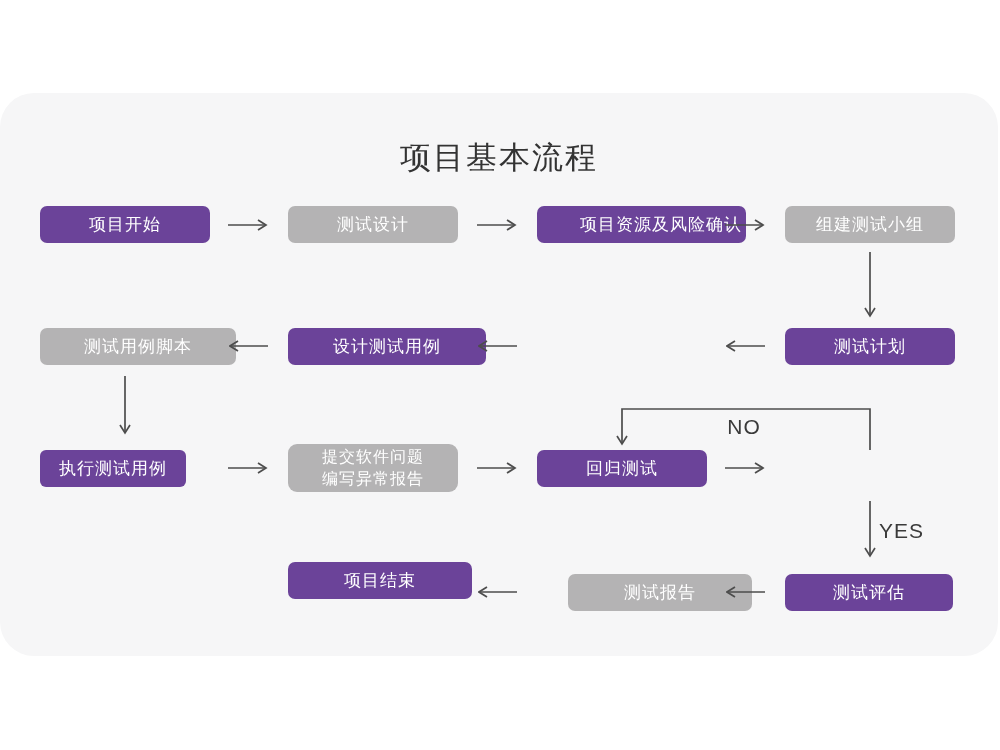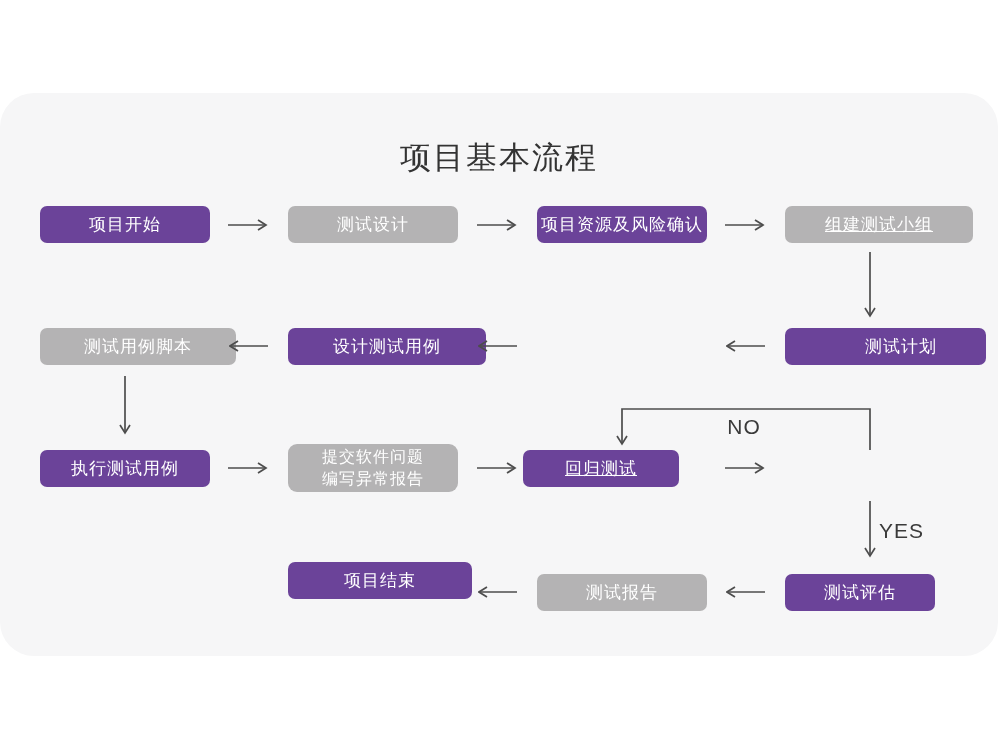--- a/index.html
+++ b/index.html
@@ -44,35 +44,35 @@
 <body>
 
 <div class="stage">
 
   <div class="panel"></div>
 
   <div class="title">项目基本流程</div>
 
   <div class="node purple" style="left:40px;top:206px;width:170px;height:37px;">项目开始</div>
   <div class="node gray" style="left:288px;top:206px;width:170px;height:37px;">测试设计</div>
-  <div class="node purple" style="left:537px;top:206px;width:170px;height:37px;">项目资源及风险确认</div>
-  <div class="node gray" style="left:785px;top:206px;width:188px;height:37px;text-decoration:underline;">组建测试小组</div>
+  <div class="node purple" style="left:537px;top:206px;width:170px;height:37px;padding-left:39px;">项目资源及风险确认</div>
+  <div class="node gray" style="left:785px;top:206px;width:170px;height:37px;">组建测试小组</div>
 
   <div class="node gray" style="left:40px;top:328px;width:196px;height:37px;">测试用例脚本</div>
   <div class="node purple" style="left:288px;top:328px;width:198px;height:37px;">设计测试用例</div>
-  <div class="node purple" style="left:785px;top:328px;width:170px;height:37px;padding-left:31px;">测试计划</div>
+  <div class="node purple" style="left:785px;top:328px;width:170px;height:37px;">测试计划</div>
 
-  <div class="node purple" style="left:40px;top:450px;width:170px;height:37px;">执行测试用例</div>
+  <div class="node purple" style="left:40px;top:450px;width:146px;height:37px;border-radius:6px;">执行测试用例</div>
   <div class="node gray two-line" style="left:288px;top:444px;width:170px;height:48px;">提交软件问题
 编写异常报告</div>
-  <div class="node purple" style="left:523px;top:450px;width:156px;height:37px;text-decoration:underline;">回归测试</div>
+  <div class="node purple" style="left:537px;top:450px;width:170px;height:37px;">回归测试</div>
 
   <div class="node purple" style="left:288px;top:562px;width:184px;height:37px;">项目结束</div>
-  <div class="node gray" style="left:537px;top:574px;width:170px;height:37px;">测试报告</div>
-  <div class="node purple" style="left:785px;top:574px;width:150px;height:37px;">测试评估</div>
+  <div class="node gray" style="left:568px;top:574px;width:184px;height:37px;">测试报告</div>
+  <div class="node purple" style="left:785px;top:574px;width:168px;height:37px;">测试评估</div>
 
   <svg class="arrows" width="1000" height="750" viewBox="0 0 1000 750">
     <defs>
       <marker id="chev" markerUnits="userSpaceOnUse" markerWidth="12" markerHeight="12" viewBox="0 0 12 12" refX="10.5" refY="6" orient="auto">
         <path d="M2.5,1 L10.5,6 L2.5,11" fill="none" stroke="#4D4D4D" stroke-width="1.7"></path>
       </marker>
     </defs>
 
     <path class="edge" d="M228,225 H266" marker-end="url(#chev)"></path>
     <path class="edge" d="M477,225 H515" marker-end="url(#chev)"></path>

